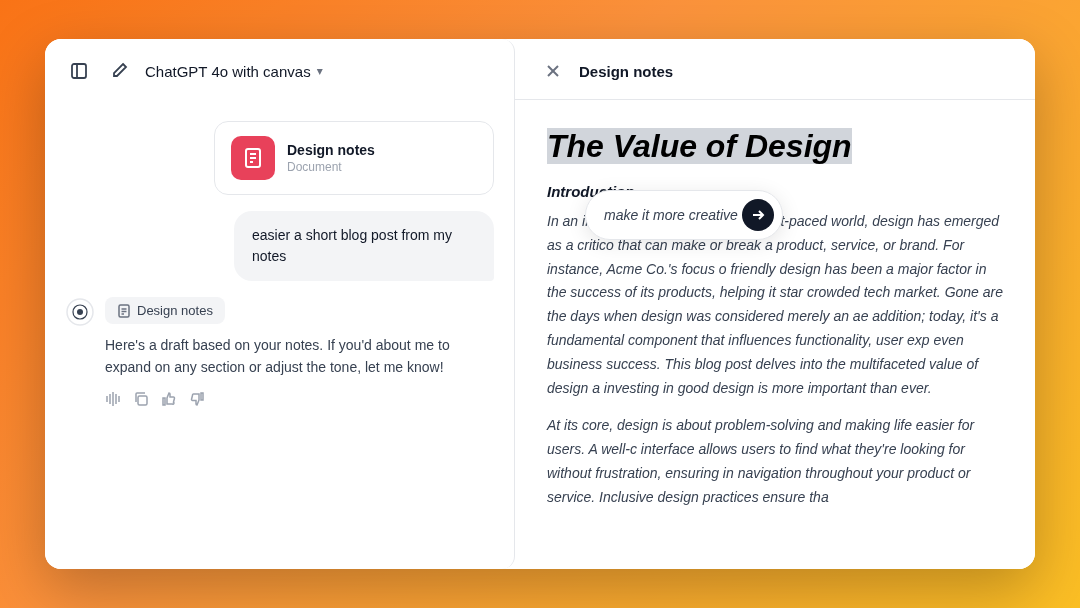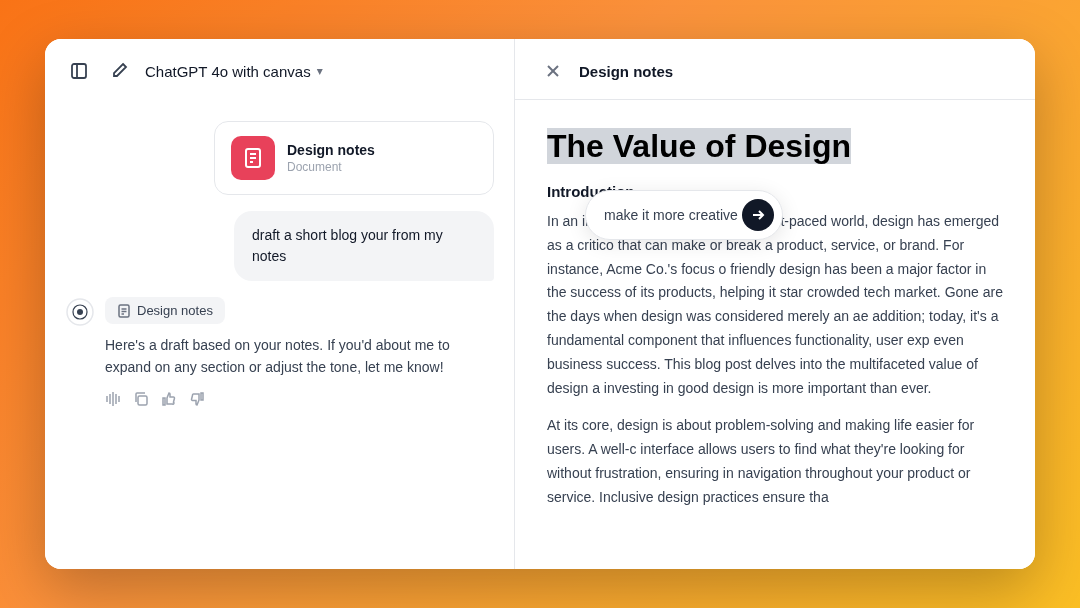--- a/index.html
+++ b/index.html
@@ -26,20 +26,21 @@
 
     
     .left-panel {
       width: 470px;
       background: #fff;
       display: flex;
       flex-direction: column;
       border-right: 1px solid #e5e7eb;
       padding: 0;
       overflow: hidden;
+      border-radius: 13px;
     }
 
     .left-header {
       display: flex;
       align-items: center;
       gap: 12px;
       padding: 18px 20px 16px 20px;
       border-bottom: none;
     }
 
@@ -229,20 +230,21 @@
       font-size: 15px;
       font-weight: 600;
       color: #111827;
     }
 
     .doc-content {
       flex: 1;
       overflow-y: auto;
       padding: 28px 32px;
       position: relative;
+      font-style: italic;
     }
 
     
     .inline-edit-popup {
       position: absolute;
       top: 90px;
       left: 70px;
       background: #fff;
       border: 1.5px solid #e5e7eb;
       border-radius: 30px;
@@ -326,21 +328,21 @@
             <line x1="9" y1="12" x2="15" y2="12"></line>
             <line x1="9" y1="16" x2="12" y2="16"></line>
           </svg>
         </div>
         <div class="doc-info">
           <div class="doc-title">Design notes</div>
           <div class="doc-type">Document</div>
         </div>
       </div>
 
-      <div class="user-message">draft a short blog your from my notes</div>
+      <div class="user-message">easier a short blog post from my notes</div>
 
       <div class="ai-response">
         <div class="ai-avatar">
           <svg width="28" height="28" viewBox="0 0 28 28" fill="none">
             <circle cx="14" cy="14" r="13" stroke="#e5e7eb" stroke-width="1.5" fill="white"></circle>
             <path d="M14 7 C10 7 7 10 7 14 C7 18 10 21 14 21 C18 21 21 18 21 14 C21 10 18 7 14 7Z" fill="none" stroke="#374151" stroke-width="1.2"></path>
             <circle cx="14" cy="14" r="3" fill="#374151"></circle>
           </svg>
         </div>
         <div class="ai-content">

